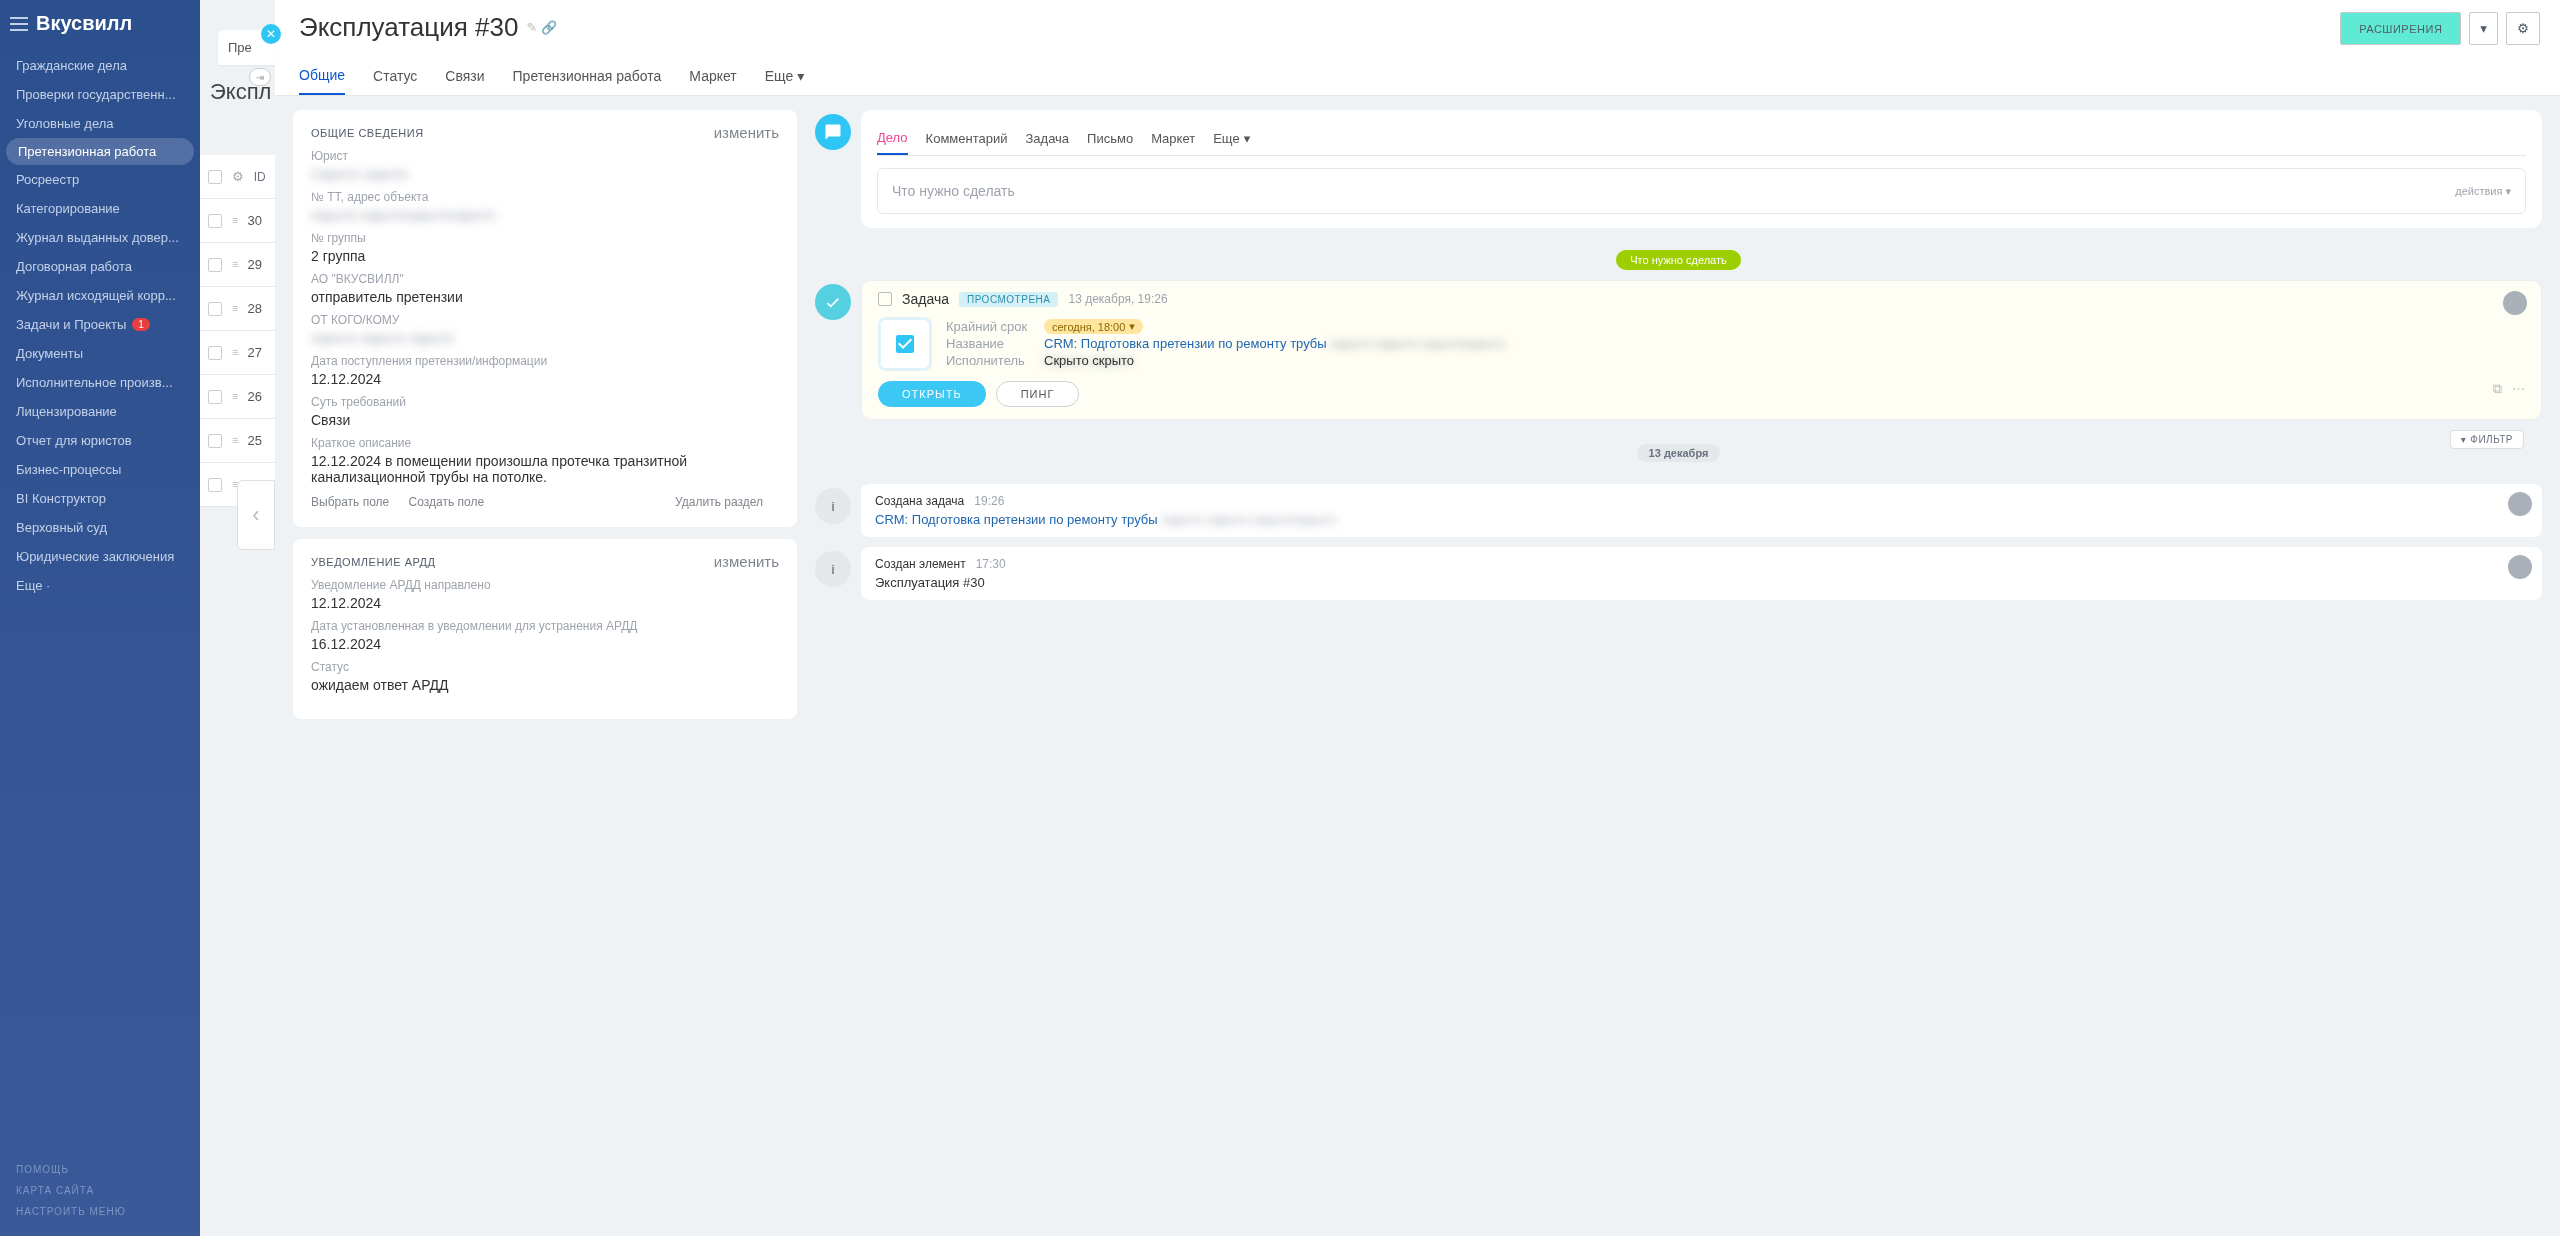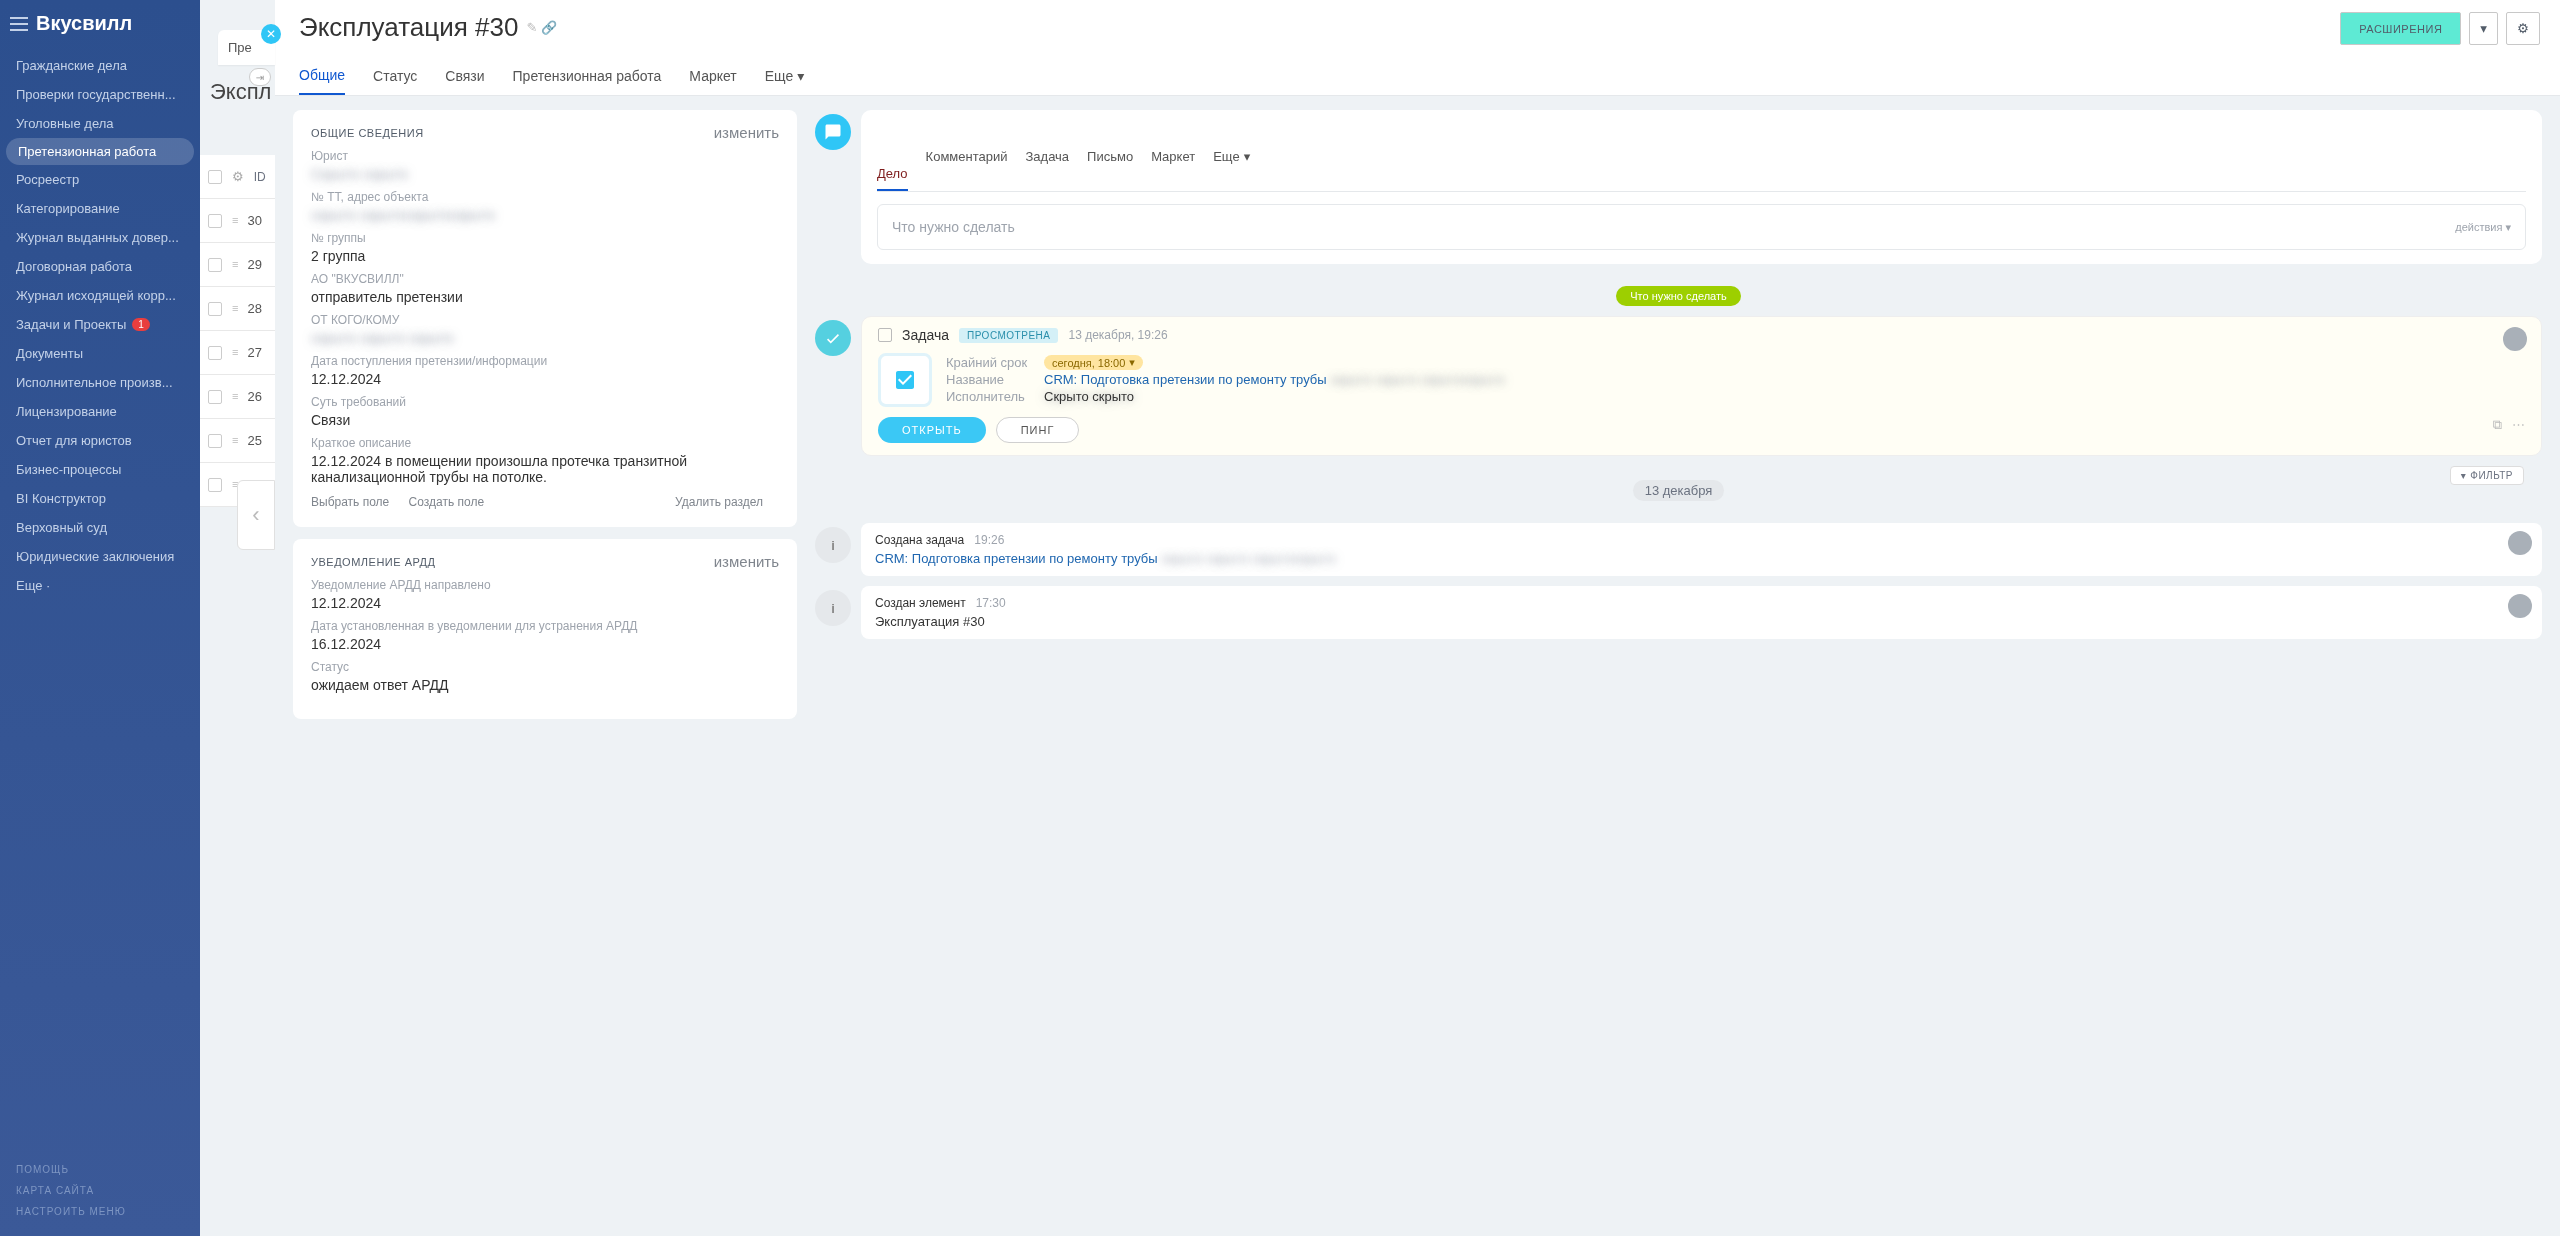--- a/index.html
+++ b/index.html
@@ -53,21 +53,21 @@
 .card-foot a { color:#80868e; margin-right:16px; cursor:pointer;}
 .modal-right { flex:1; display:flex; flex-direction:column; background:#eef2f5; padding:14px 18px 0 0; overflow-y:auto;}
 .top-row { display:flex; gap:0; align-items:flex-start; margin-bottom:10px;}
 .circle-icon { width:36px; height:36px; border-radius:50%; display:flex; align-items:center; justify-content:center; color:#fff; flex-shrink:0; margin:4px 10px 0 0;}
 .circle-blue { background:#2fc6f6; }
 .circle-teal { background:#55d0e0; }
 .circle-grey { background:#e5e8eb; color:#888; }
 .right-card { background:#fff; border-radius:10px; flex:1; padding:4px 16px 14px;}
 .right-tabs { display:flex; gap:18px; border-bottom:1px solid #e5e8eb; padding-top:8px;}
 .right-tab { padding:8px 0; color:#555; font-size:13px; cursor:pointer; display:flex; align-items:center; gap:4px;}
-.right-tab.active { color:#7f1d1d; border-bottom:2px solid #1058d0;margin-top:36px; }
+.right-tab.active { color:#ec4899; border-bottom:2px solid #1058d0; }
 .compose { border:1px solid #e5e8eb; border-radius:6px; margin-top:12px; padding:14px 14px; display:flex; justify-content:space-between; align-items:center;}
 .compose-ph { color:#9ea4ad; font-size:14px; }
 .compose-act { color:#9ea4ad; font-size:11px; display:flex; align-items:center; gap:3px;}
 .green-pill { background:#9dcf00; color:#fff; border-radius:12px; padding:4px 14px; font-size:11px; margin:12px auto 0; display:block; width:fit-content;}
 .task-card { background:#fffef5; border:1px solid #eee; border-radius:10px; flex:1; padding:10px 16px 12px; position:relative;}
 .task-head { display:flex; align-items:center; gap:10px; color:#9ea4ad; font-size:12px;}
 .task-chk { width:14px; height:14px; border:1px solid #bbb; border-radius:2px;}
 .task-type { color:#333; font-size:14px;}
 .task-badge { background:#d4f0f7; color:#2a8fab; border-radius:3px; padding:2px 8px; font-size:10px; letter-spacing:0.5px;}
 .task-body { display:flex; gap:14px; margin-top:10px;}
@@ -77,21 +77,21 @@
 .tf-row { display:flex; gap:8px; margin:2px 0; font-size:13px;}
 .tf-label { color:#9ea4ad; width:90px;}
 .tf-val { color:#333;}
 .tf-val a { color:#2067b0; text-decoration:none;}
 .dl-pill { background:#ffe5a0; color:#8a6800; border-radius:10px; padding:1px 8px; font-size:11px; display:inline-flex; align-items:center; gap:4px;}
 .task-foot { display:flex; gap:10px; margin-top:10px; }
 .btn-open { background:#3bc8f5; color:#fff; border:none; border-radius:16px; padding:6px 24px; font-size:11px; letter-spacing:1px; cursor:pointer;}
 .btn-ping { background:#fff; color:#555; border:1px solid #d0d0d0; border-radius:16px; padding:6px 24px; font-size:11px; letter-spacing:1px; cursor:pointer;}
 .task-tools { margin-left:auto; display:flex; gap:10px; color:#bbb;}
 .avatar-grey { width:24px; height:24px; border-radius:50%; background:#a9b0b8; position:absolute; right:14px; top:10px;}
-.date-pill { background:#e5e8eb; color:#6b7280; border-radius:12px; padding:3px 12px; font-size:13px; margin:14px auto; width:fit-content;}
+.date-pill { background:#e5e8eb; color:#6b7280; border-radius:12px; padding:3px 12px; font-size:11px; margin:14px auto; width:fit-content;font-weight:bold;}
 .filter-btn { position:absolute; right:18px; top:0; background:#fff; border:1px solid #ddd; border-radius:4px; padding:3px 10px; font-size:10px; letter-spacing:0.5px; color:#6b7280; display:flex; align-items:center; gap:4px;}
 .timeline-wrap { position:relative;}
 .log-card { background:#fff; border-radius:8px; padding:10px 14px; flex:1; position:relative;}
 .log-head { color:#9ea4ad; font-size:12px; display:flex; gap:10px;}
 .log-title { color:#333;}
 .log-link { color:#2067b0; font-size:13px; margin-top:4px;}
 .log-av { width:24px; height:24px; border-radius:50%; background:#a9b0b8; position:absolute; right:10px; top:8px;}
 .top-bar { display:flex; justify-content:space-between; align-items:flex-start; padding:12px 20px 0 24px;}
 </style>
 </head>

